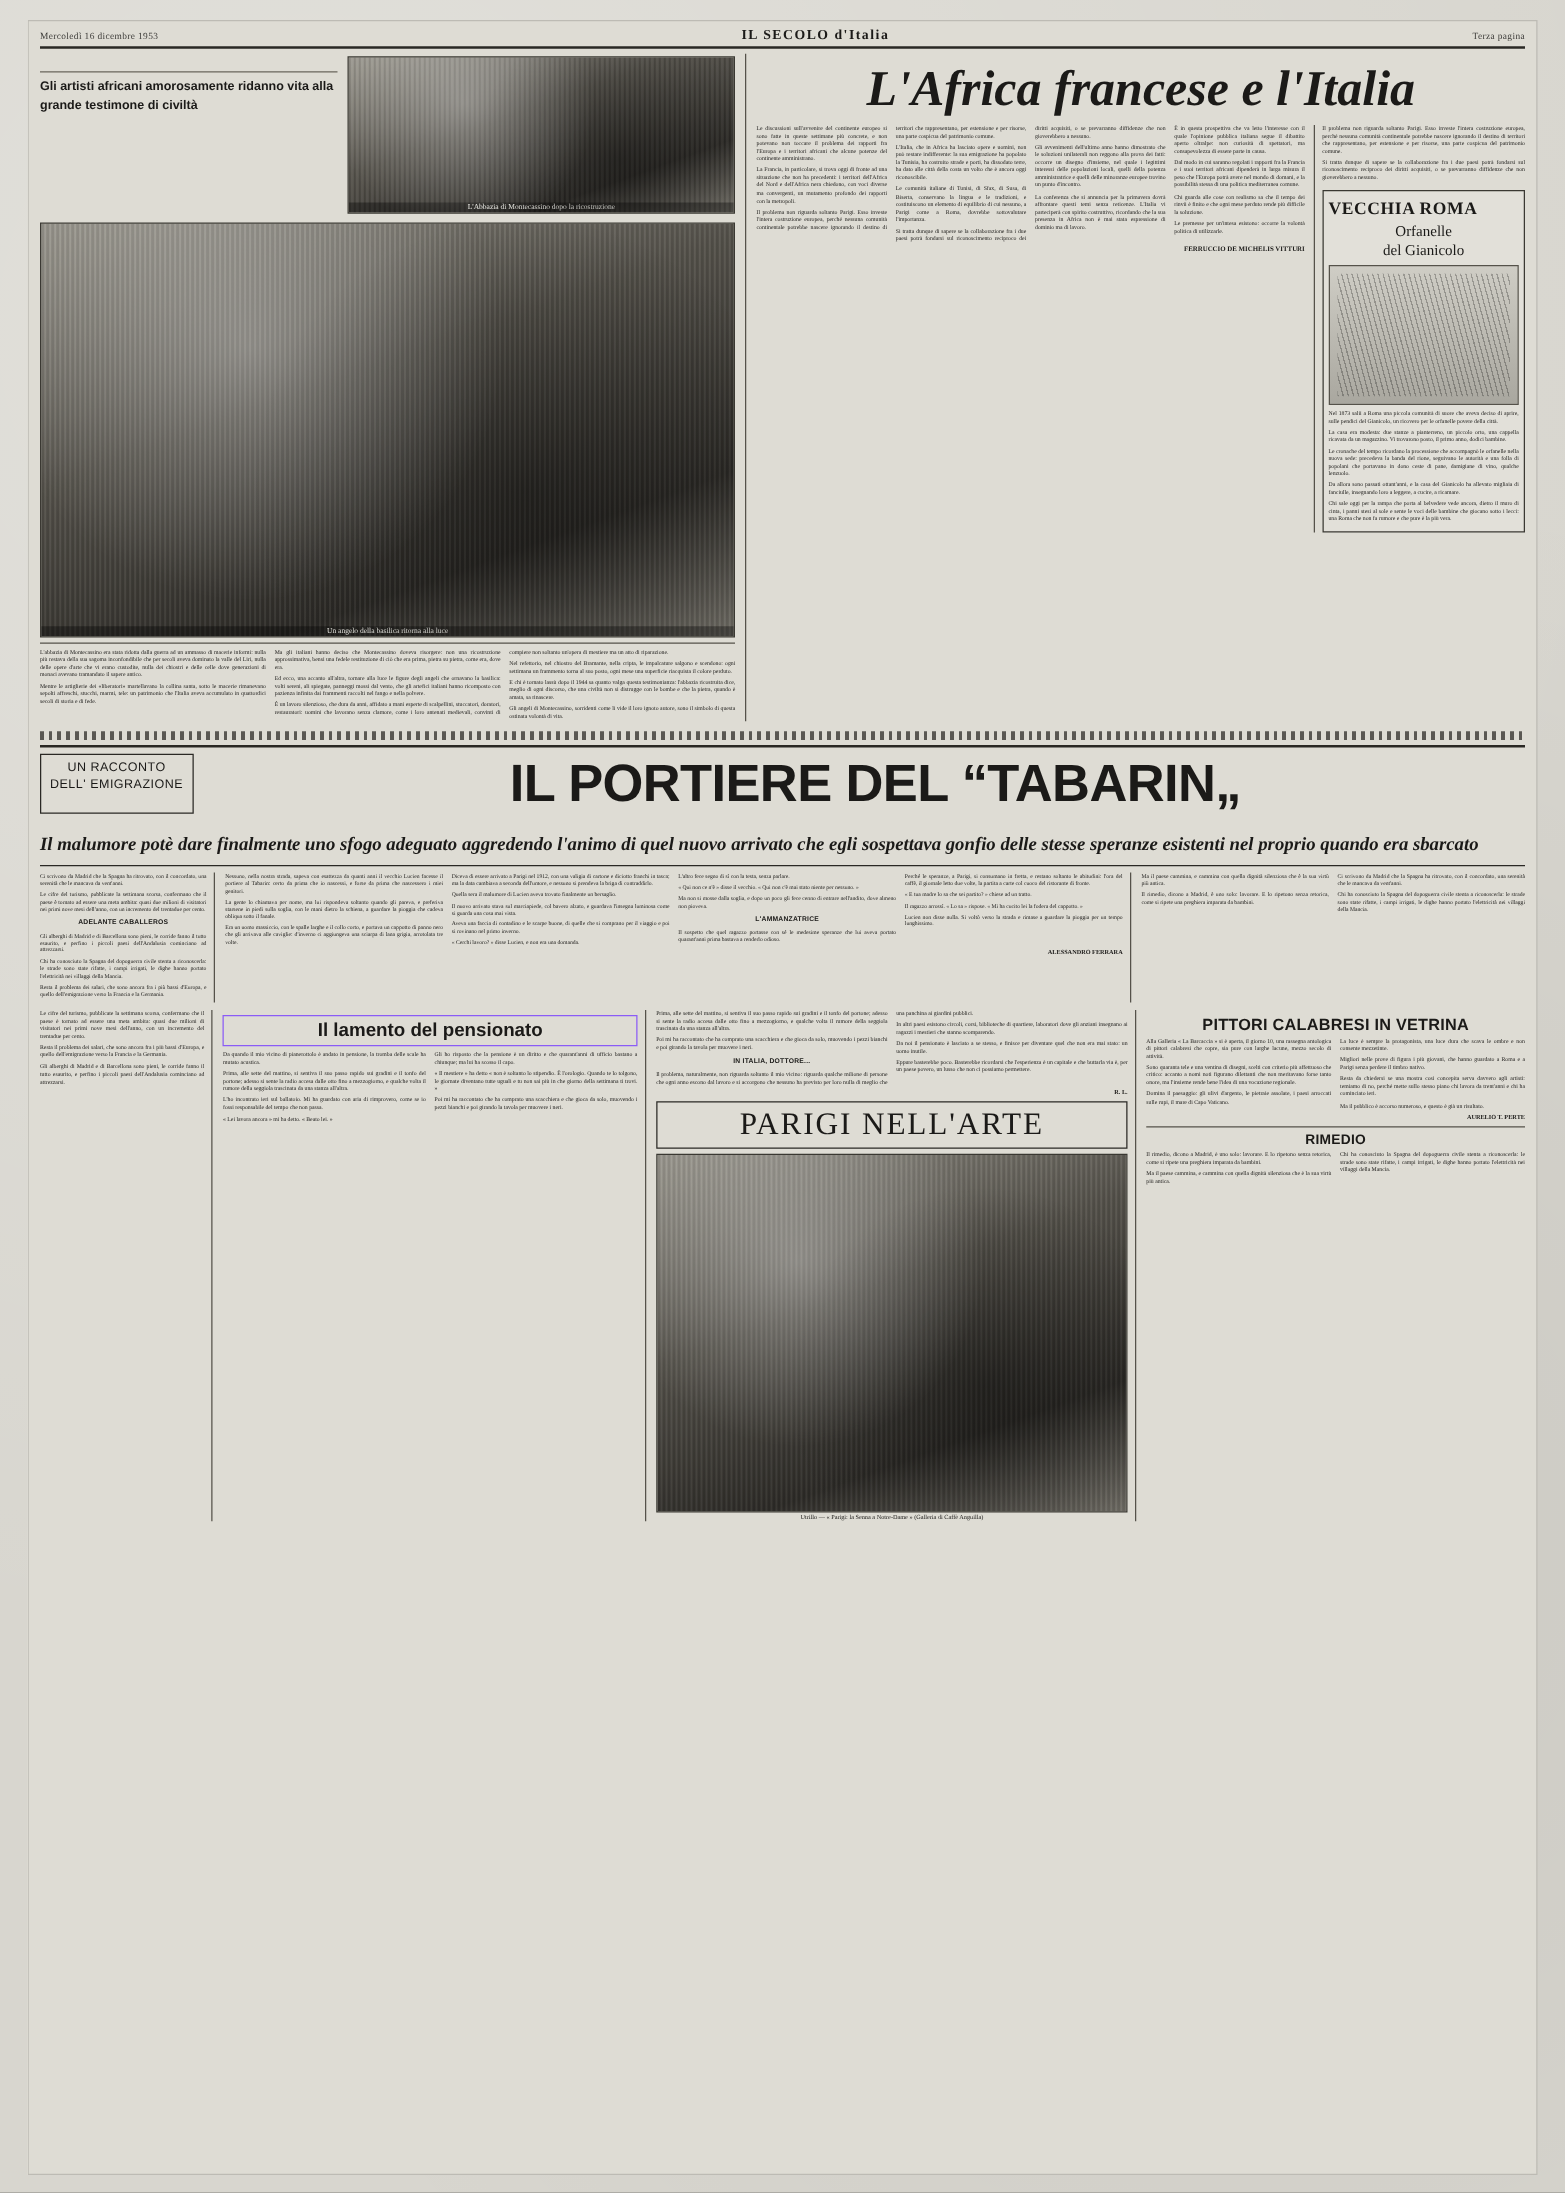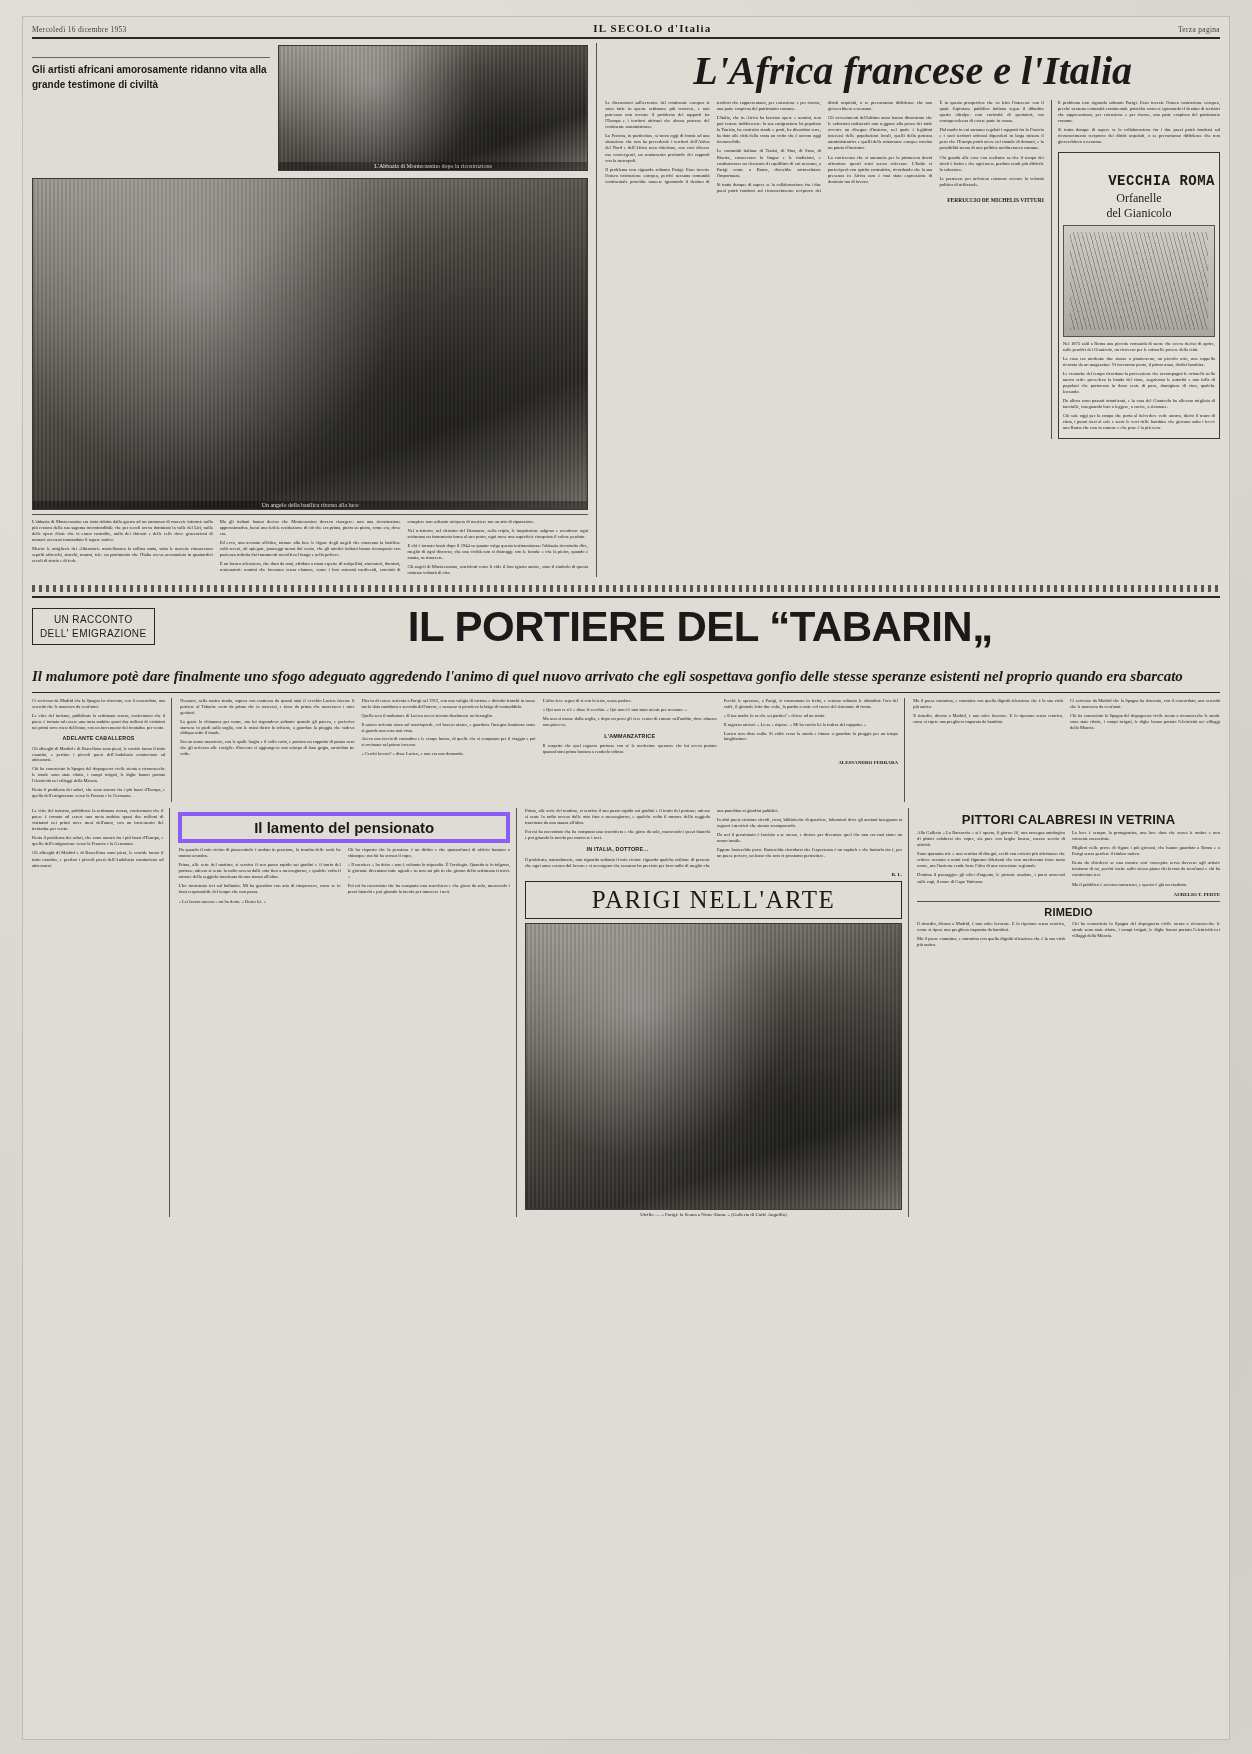--- a/index.html
+++ b/index.html
@@ -81,37 +81,37 @@
     font-family:"Liberation Sans",sans-serif;letter-spacing:.2px;}
   .rule{border-top:1px solid #55524a;margin:4px 0;}
   .africa-head{
     font-family:"Liberation Serif",serif;font-style:italic;font-weight:bold;
     font-size:40px;text-align:center;letter-spacing:0;margin:4px 0 6px;
   }
   .africa-cols{columns:5;}
   .left-cols{columns:3;}
   
   .vbox{border:1px solid #3a3832;padding:4px;margin-top:4px;background:rgba(255,255,255,.12);}
-  .vbox h3{font-family:Liberation Mono, monospace;font-size:14px;margin:16px 0 2px;text-align:right;letter-spacing:.5px;}
+  .vbox h3{font-family:Liberation Serif, serif;font-size:14px;margin:3px 0 2px;text-align:left;letter-spacing:.5px;}
   .vbox h4{font-family:"Liberation Serif",serif;font-size:12px;margin:0;text-align:center;font-weight:normal;}
   .vbox h5{font-family:"Liberation Serif",serif;font-size:12px;margin:0 0 4px;text-align:center;font-weight:normal;}
   .vbox .eng{height:110px;margin:4px 0;
     background:linear-gradient(180deg,#cfcdc5,#a9a79f);border:1px solid #55524a;position:relative;overflow:hidden;}
   .vbox .eng::before{
     content:"";position:absolute;inset:6px;
     background:repeating-linear-gradient(75deg,rgba(0,0,0,.25) 0 1px,transparent 1px 4px);
   }
   .vbox p{font-size:4.6px;line-height:1.3;text-align:justify;margin:0 0 3px;}
   
   .ornament{height:7px;margin:8px 0 4px;
     background:repeating-linear-gradient(90deg,#2e2c28 0 3px,transparent 3px 7px);
     opacity:.75;}
   
   .feature{border-top:2px solid #2a2824;border-bottom:1px solid #2a2824;padding:5px 0 6px;margin-bottom:5px;}
-  .feature-top{display:flex;align-items:center;gap:26px;}
+  .feature-top{display:flex;gap:26px;}
   .tagbox{
     border:1px solid #2a2824;padding:4px 7px;text-align:center;
     font-family:"Liberation Sans",sans-serif;font-size:10px;line-height:1.35;letter-spacing:.4px;flex:0 0 auto;
   }
   .feature-title{
     font-family:"Liberation Sans",sans-serif;font-weight:bold;font-size:42px;letter-spacing:-0.5px;
     flex:1;text-align:center;
   }
   .feature-deck{
     font-family:"Liberation Serif",serif;font-style:italic;font-weight:bold;
@@ -123,21 +123,21 @@
   .mid-mid{width:62%;border-right:1px solid #55524a;padding-right:6px;}
   .mid-right{width:26.5%;}
   .mid .cols{font-size:4.5px;}
   .story-head{
     font-family:"Liberation Sans",sans-serif;font-weight:bold;font-size:13px;
     text-align:center;margin:4px 0 3px;letter-spacing:.2px;
   }
   .story-head.sm{font-size:11px;}
   .byline{font-size:5px;text-align:right;font-weight:bold;margin-top:3px;}
   .boxhead{
-    border:4px solid #8b5cf6;font-family:"Liberation Sans",sans-serif;font-weight:bold;
+    border:1px solid #8b5cf6;font-family:"Liberation Sans",sans-serif;font-weight:bold;
     font-size:15px;text-align:center;padding:3px 0;margin:4px 0 4px;
   }
   .lower{display:flex;gap:8px;margin-top:6px;}
   .lw-a{width:11.5%;border-right:1px solid #55524a;padding-right:6px;}
   .lw-b{width:29%;border-right:1px solid #55524a;padding-right:6px;}
   .lw-c{width:33%;border-right:1px solid #55524a;padding-right:6px;}
   .lw-d{width:26.5%;}
   .paris-head{
     font-family:"Liberation Serif",serif;font-size:25px;text-align:center;letter-spacing:1.5px;
     border:1px solid #2a2824;padding:4px 0;margin:4px 0;

